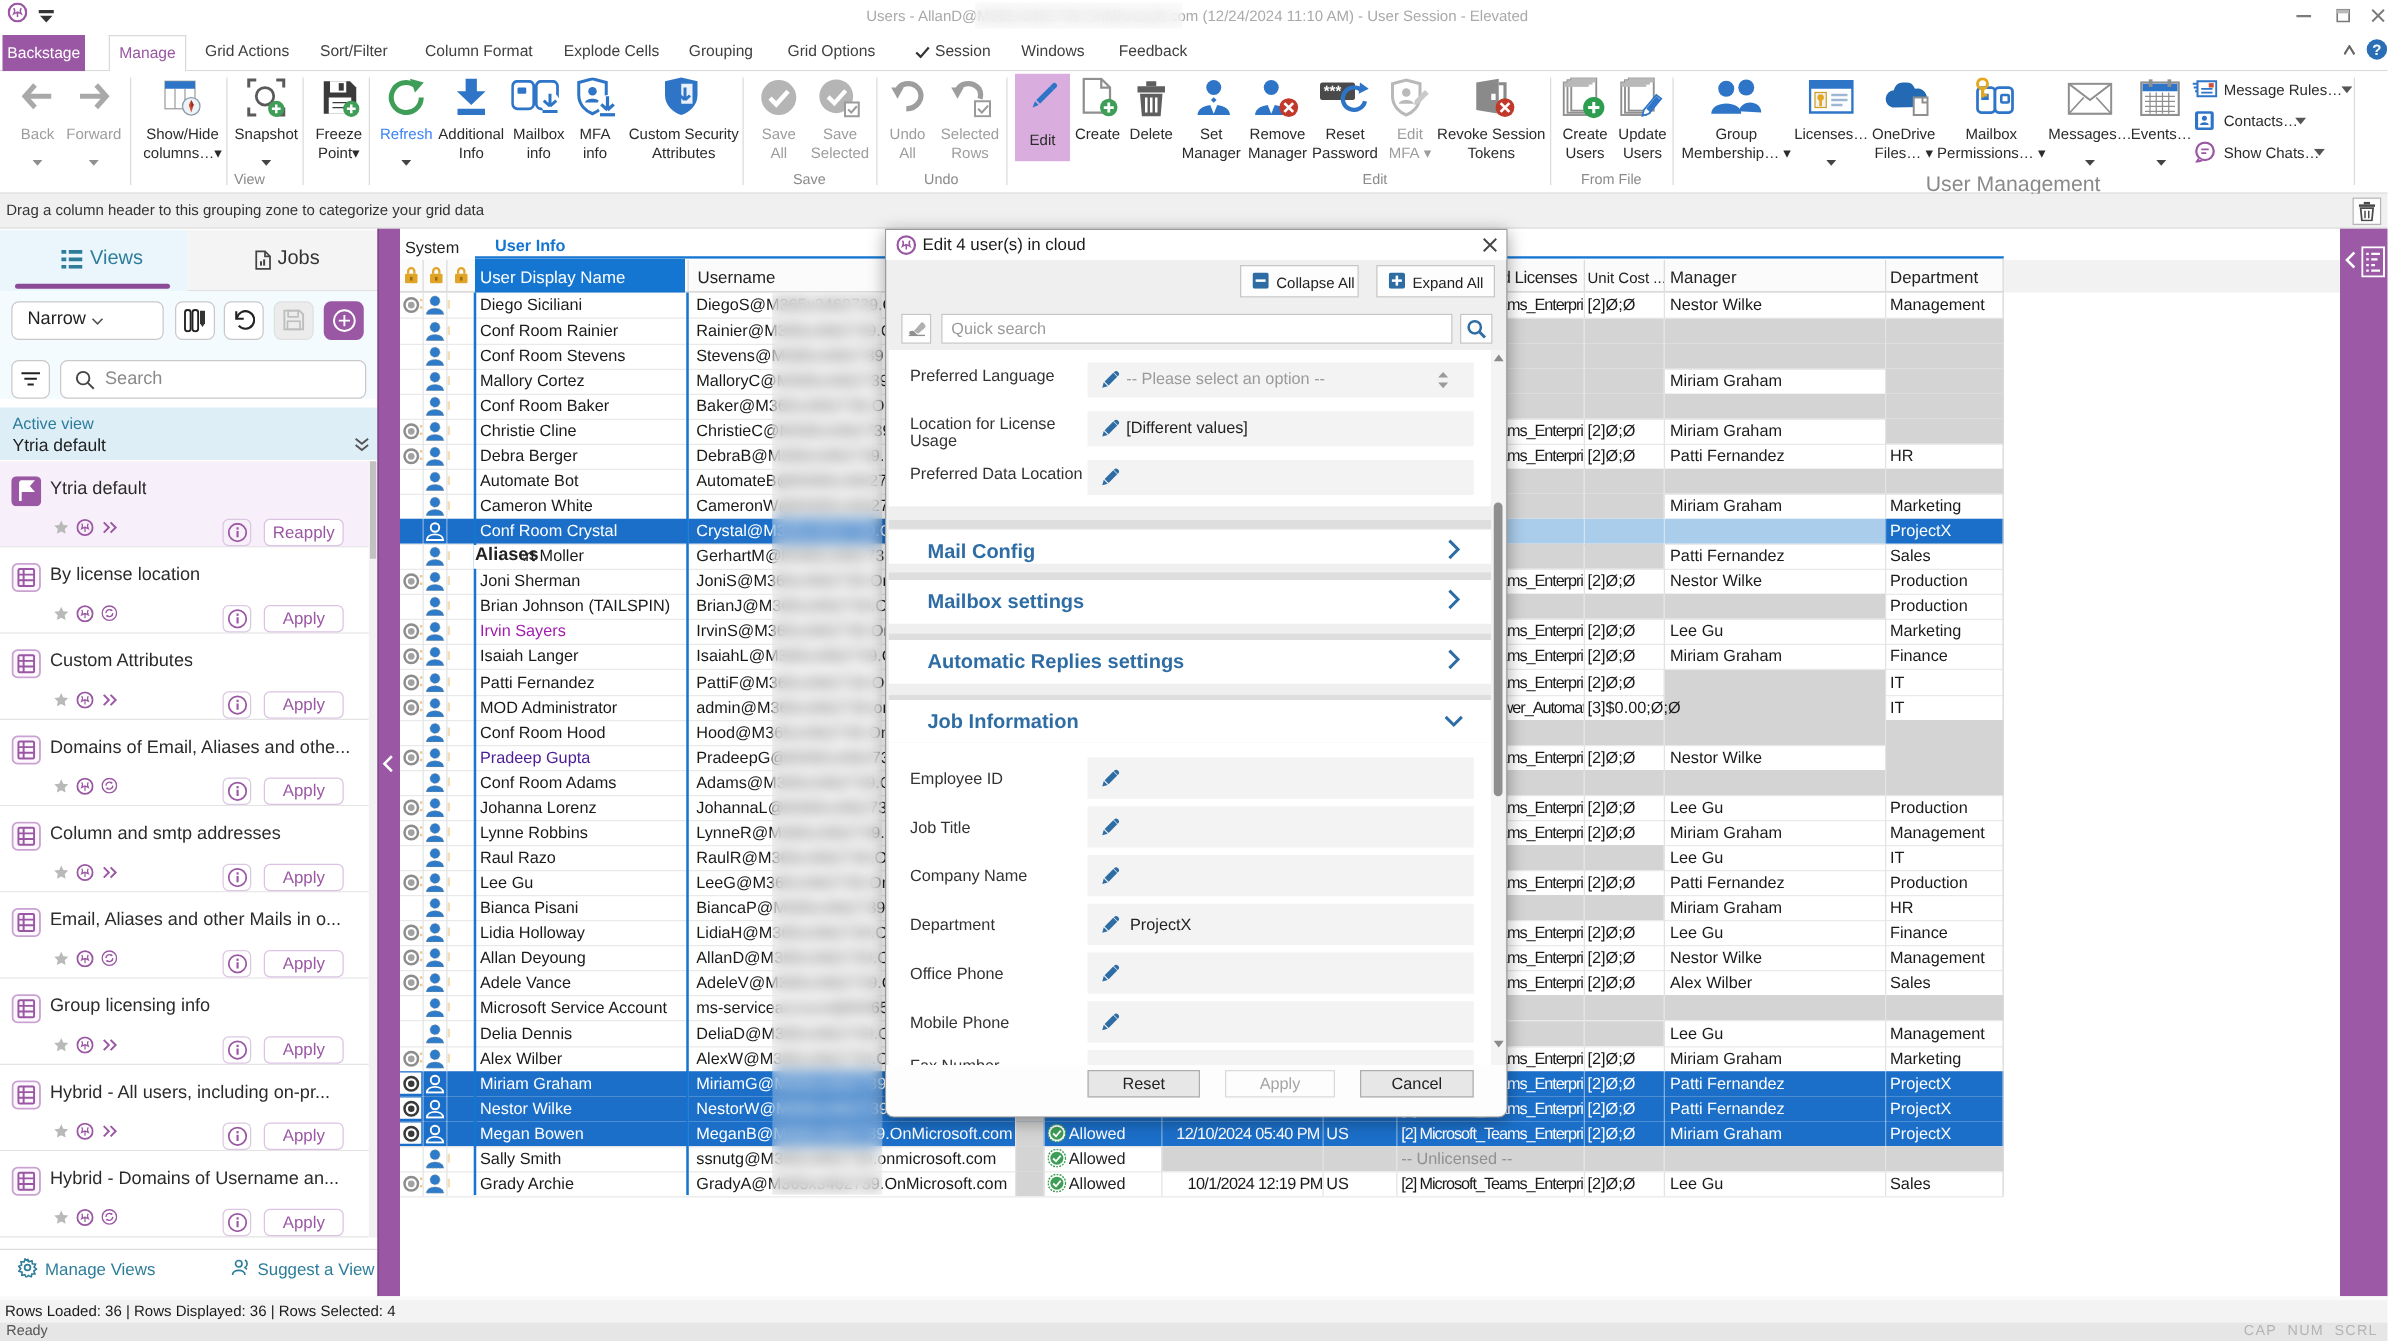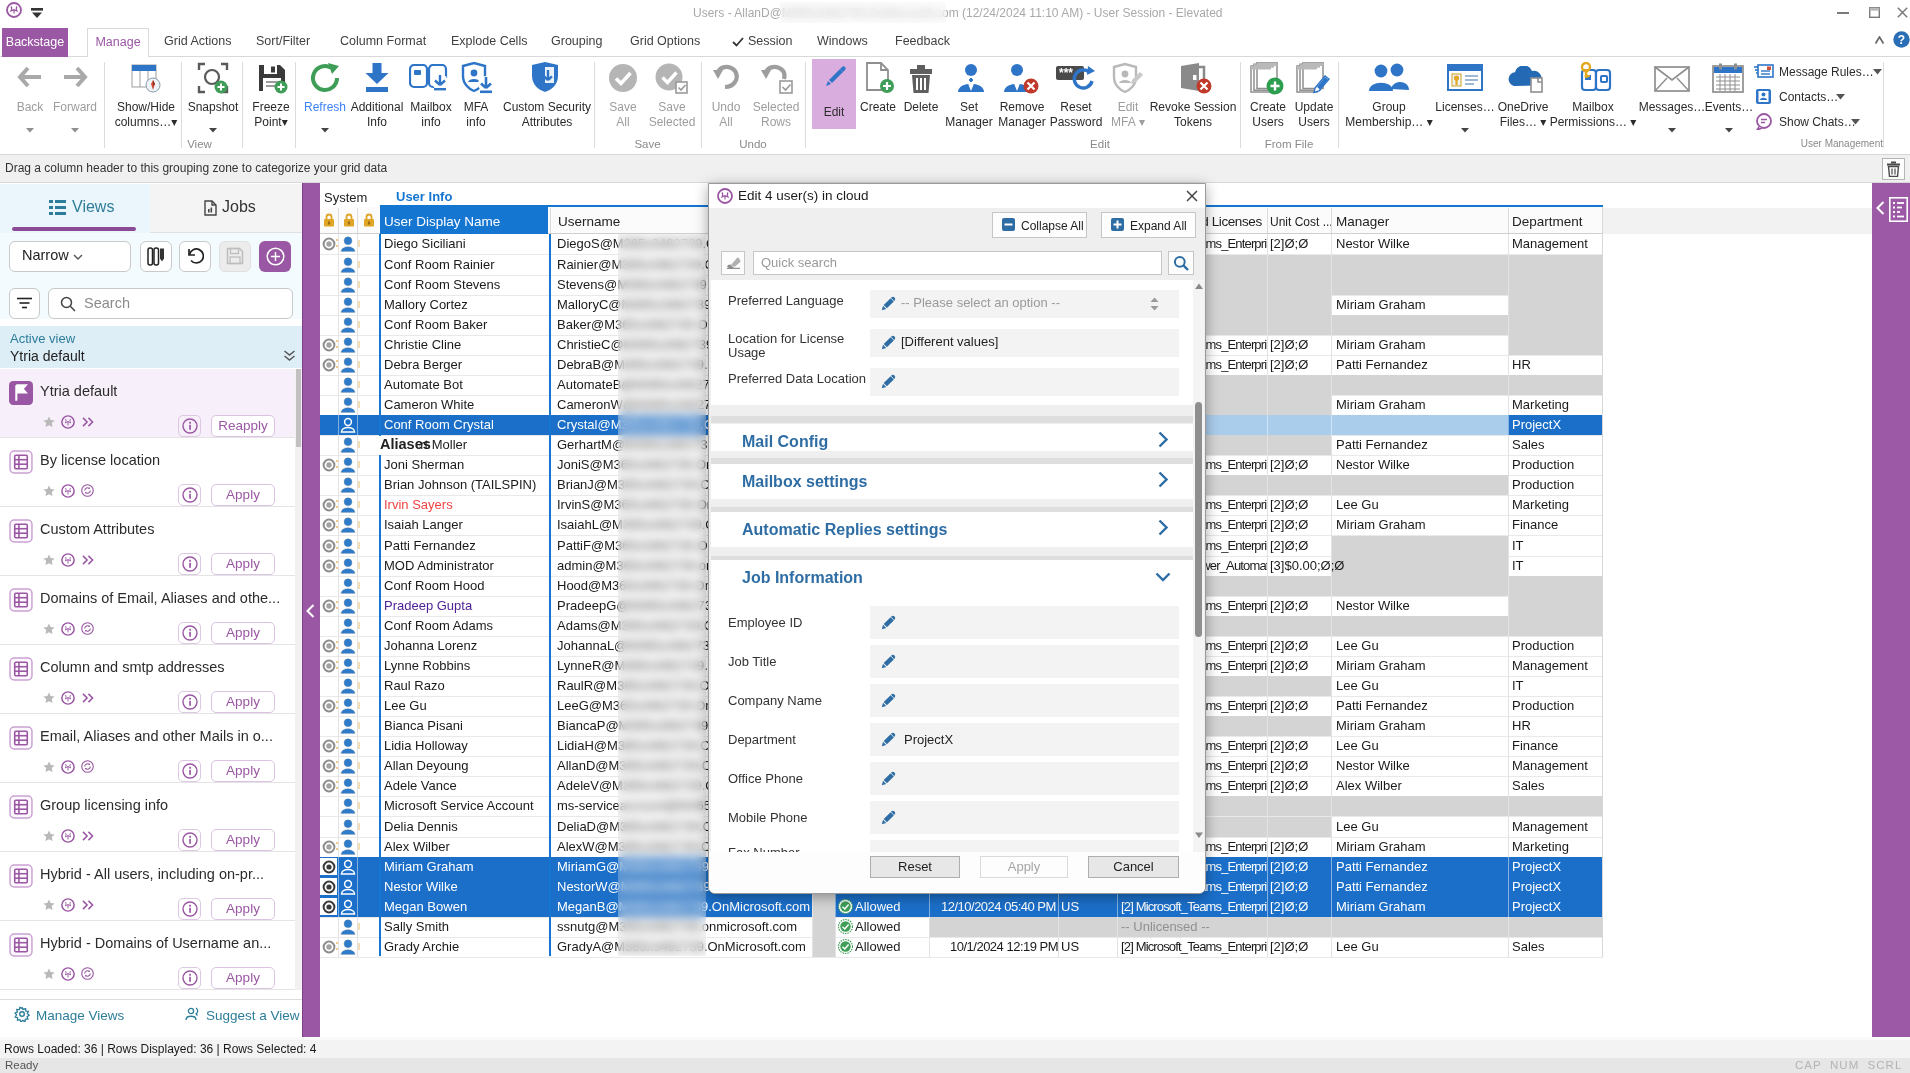--- a/index.html
+++ b/index.html
@@ -344,21 +344,21 @@
   </svg>
 <svg class="ab" style="left:1755px;top:113px" width="18" height="17" viewBox="0 0 18 17">
 <circle cx="9" cy="8" r="7" fill="none" stroke="#9a57a3" stroke-width="1.8"></circle>
     <path d="M4 14 L2 17 L7 15" fill="#fff" stroke="#9a57a3" stroke-width="1.6"></path>
 <path d="M6 6.5 h6 M6 9.5 h4" stroke="#9a57a3" stroke-width="1.4"></path>
   </svg>
 <div class="ab txt" style="left:1779px;top:115px;font-size:12px;color:#2b2b2b;">Show Chats…</div>
 <svg class="ab" style="left:1851px;top:119px" width="9" height="6" viewBox="0 0 9 6">
     <path d="M0 0h9L4.5 5.5z" fill="#555"></path>
   </svg>
-<div class="ab txt" style="left:1338px;top:138px;font-size:10px;color:#8a8a8a;width:545px;text-align:right;">User Management</div>
+<div class="ab txt" style="left:1338px;top:138px;font-size:17px;color:#8a8a8a;width:545px;text-align:center;">User Management</div>
 <div class="ab" style="left:1883px;top:62px;width:1px;height:86px;background:#dcdcdc;"></div>
 <svg class="ab" style="left:1875px;top:36px;z-index:4" width="9" height="8" viewBox="0 0 9 8">
     <path d="M0.5 7.5 L4.5 1 L8.5 7.5" stroke="#666" stroke-width="1.7" fill="none"></path>
   </svg>
 <svg class="ab" style="left:1893px;top:31px;z-index:4" width="17" height="17" viewBox="0 0 17 17">
     <circle cx="8.5" cy="8.5" r="8.2" fill="#2a6fb5"></circle>
     <text x="8.5" y="12.8" font-size="12" font-weight="bold" fill="#fff" text-anchor="middle" font-family="Liberation Sans">?</text>
   </svg>
 <div class="ab" style="left:0px;top:155px;width:1910px;height:28px;background:#f0f0f0;border-bottom:1px solid #d9d9d9;"></div>
 <div class="ab txt" style="left:5px;top:161px;font-size:12px;color:#333;">Drag a column header to this grouping zone to categorize your grid data</div>
@@ -997,21 +997,21 @@
 <circle cx="7" cy="7" r="5.4" fill="none" stroke="#8d8d8d" stroke-width="2"></circle>
     <circle cx="7" cy="7" r="2.7" fill="#a2a2a2"></circle>
   </svg>
 <div class="ab" style="left:336px;top:500px;width:2px;height:2px;background:#efc98e"></div>
 <div class="ab" style="left:336px;top:506px;width:2px;height:2px;background:#efc98e"></div>
 <svg class="ab" style="left:340px;top:497px" width="16" height="16" viewBox="0 0 16 16">
 <circle cx="8" cy="4.8" r="4" fill="#2e7cc9" stroke="#9a9a9a" stroke-width="0.6" stroke-dasharray="1.5 1.5"></circle>
     <path d="M1 15.5 c0-6.5 14-6.5 14 0 z" fill="#2e7cc9" stroke="#9a9a9a" stroke-width="0.6" stroke-dasharray="1.5 1.5"></path>
   </svg>
 <div class="ab" style="left:358px;top:501px;width:2px;height:7px;background:#f3ddb4"></div>
-<div class="ab txt" style="left:384px;top:497px;font-size:13px;color:#ef4444;">Irvin Sayers</div>
+<div class="ab txt" style="left:384px;top:497px;font-size:13px;color:#a21caf;">Irvin Sayers</div>
 <div class="ab txt" style="left:557px;top:497px;font-size:13px;color:#1a1a1a;max-width:253px;overflow:hidden;">IrvinS@M365x3462739.OnMicrosoft.com</div>
 <div class="ab" style="left:1117px;top:495px;width:150px;height:20px;overflow:hidden;">
     <div class="txt" style="position:absolute;left:4px;top:2px;font-size:13px;letter-spacing:-0.85px;color:#1a1a1a">[2] Microsoft_Teams_Enterpri</div>
   </div>
 <div class="ab txt" style="left:1270px;top:497px;font-size:13px;color:#1a1a1a;">[2]Ø;Ø</div>
 <div class="ab txt" style="left:1336px;top:497px;font-size:13px;color:#1a1a1a;">Lee Gu</div>
 <div class="ab txt" style="left:1512px;top:497px;font-size:13px;color:#1a1a1a;">Marketing</div>
 <div class="ab" style="left:812px;top:515px;width:23px;height:20px;background:#d4d4d4;"></div>
 <div class="ab" style="left:320px;top:535px;width:1283px;height:1px;background:#e9e9e9;"></div>
 <svg class="ab" style="left:322px;top:518px" width="14" height="14" viewBox="0 0 14 14">

